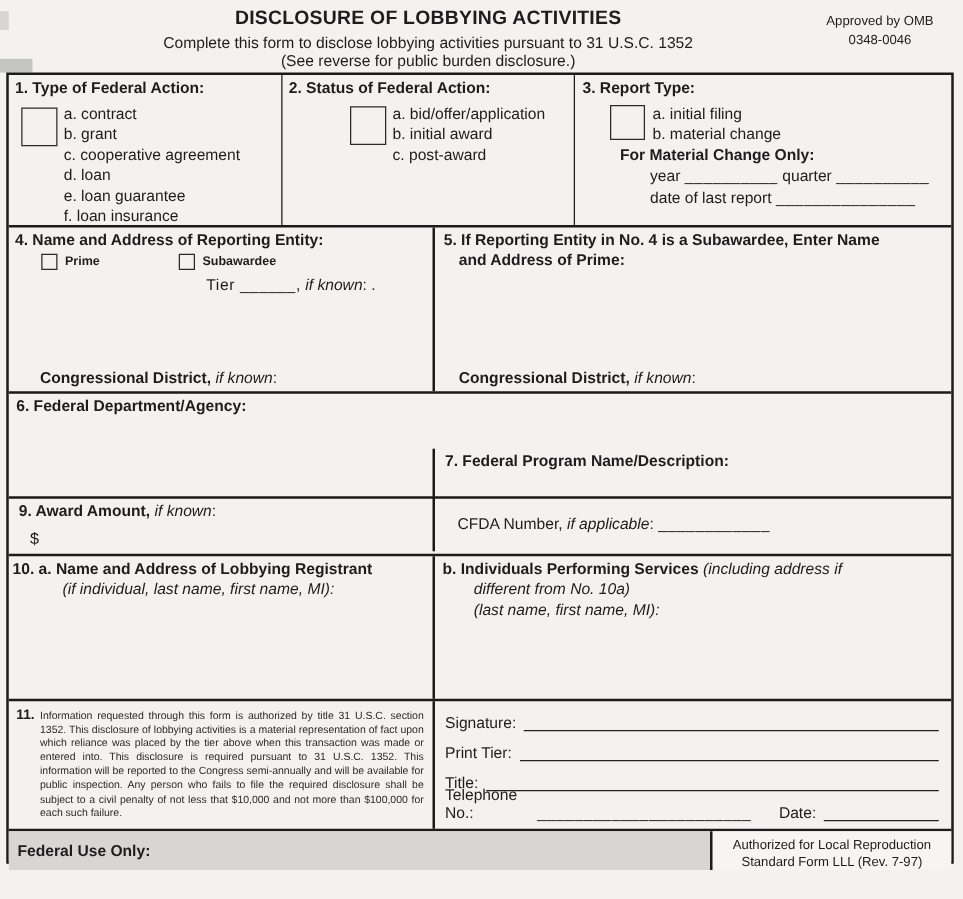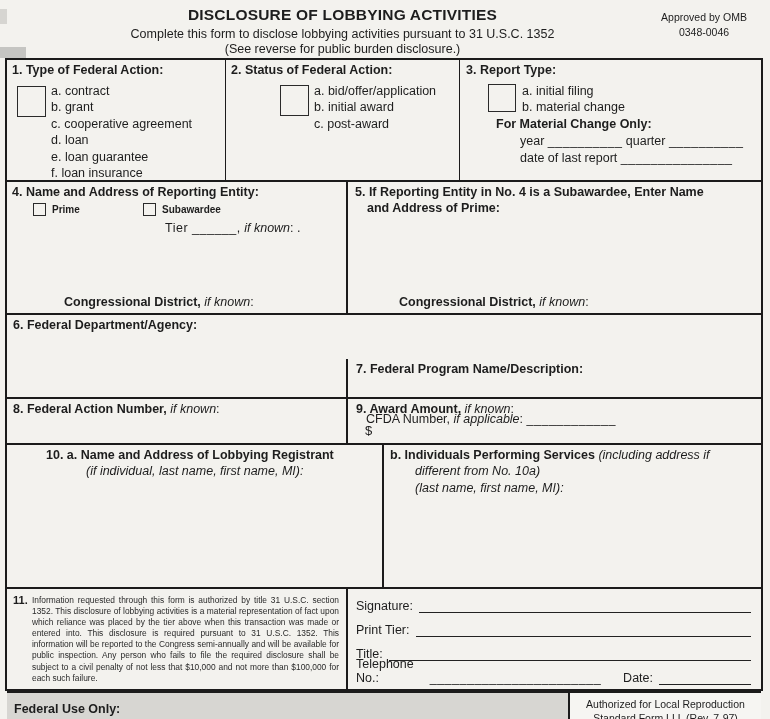--- a/index.html
+++ b/index.html
@@ -28,38 +28,38 @@
   
   .form-table { position:absolute; left:5px; top:58px; width:758px; height:633px; border:2px solid #1b1b1b; }
   .row { display:flex; width:100%; }
   .row + .row { border-top:2px solid #1b1b1b; }
   .cell { position:relative; height:100%; }
   .cell + .cell { border-left:2px solid #1b1b1b; }
   .r1 { height:120px;border-radius:18px; } .r1 .cell + .cell { border-left-width:1.5px; }
   .r2 { height:133px; }
   .r3 { height:84px; }
   .r4 { height:46px; }
-  .r5 { height:144px;padding-left:36px; }
+  .r5 { height:116px; }
   .r6 { height:104px; }
   .r7 { height:33px; }
 
   .sec-title { font-size:12.5px; font-weight:bold; }
   .txt { font-size:12.5px; }
   .it { font-style:italic; }
   .b { font-weight:bold; }
 
   .cb { position:absolute; border:1.5px solid #2a2a2a; background:transparent; }
   .cb.big { width:29px; height:31px; }
   .cb.small { width:13px; height:13px; }
 
   .optlist { position:absolute; font-size:12.5px; line-height:16.4px; }
 
   
   .cb-label { font-size:10px; font-weight:bold; }
-  .bottom-line { position:absolute; left:0; right:0;margin-left:32px; }
+  .bottom-line { position:absolute; left:0; right:0; }
 
   
   .legal-num { position:absolute; left:6px; top:5px; font-size:11px; font-weight:bold; }
   .legal-text { position:absolute; left:25px; top:6px; right:7px; font-size:8.4px; line-height:11.1px; text-align:justify; color:#2a2a2a; }
 
   .sig-row { position:absolute; left:8px; right:10px; display:flex; align-items:flex-end; font-size:12.5px; height:18px; }
   .sig-row .fill { flex:1; border-bottom:1.5px solid #222; margin-left:6px; height:100%; }
   .sig-row .fill.date { flex:0 0 92px; }
   .underscore { letter-spacing:.5px; }
 
@@ -165,26 +165,20 @@
         <div class="sec-title" style="position:absolute;left:8px;top:3px;">7. Federal Program Name/Description:</div>
         <div class="txt" style="position:absolute;left:18px;top:53px;">
           <span>CFDA Number,</span>
           <span class="it">if applicable</span><span>:</span>
           <span class="underscore">____________</span>
         </div>
       </div>
     </div>
 
     <div class="row r4">
-      <div class="cell" style="width:339px;">
-        <div class="txt" style="position:absolute;left:6px;top:3px;">
-          <span class="b">8. Federal Action Number,</span>
-          <span class="it">if known</span><span>:</span>
-        </div>
-      </div>
       <div class="cell" style="flex:1;">
         <div class="txt" style="position:absolute;left:8px;top:3px;text-align:center;">
           <span class="b">9. Award Amount,</span>
           <span class="it">if known</span><span>:</span>
         </div>
         <div class="txt" style="position:absolute;left:17px;top:24px;font-size:13px;">$</div>
       </div>
     </div>
 
     <div class="row r5">

